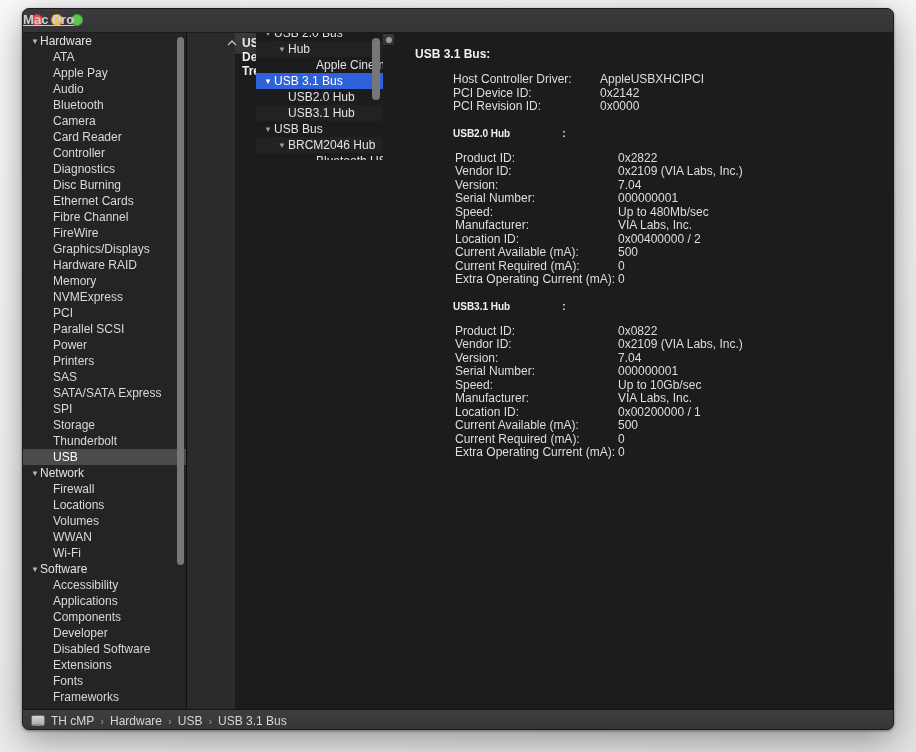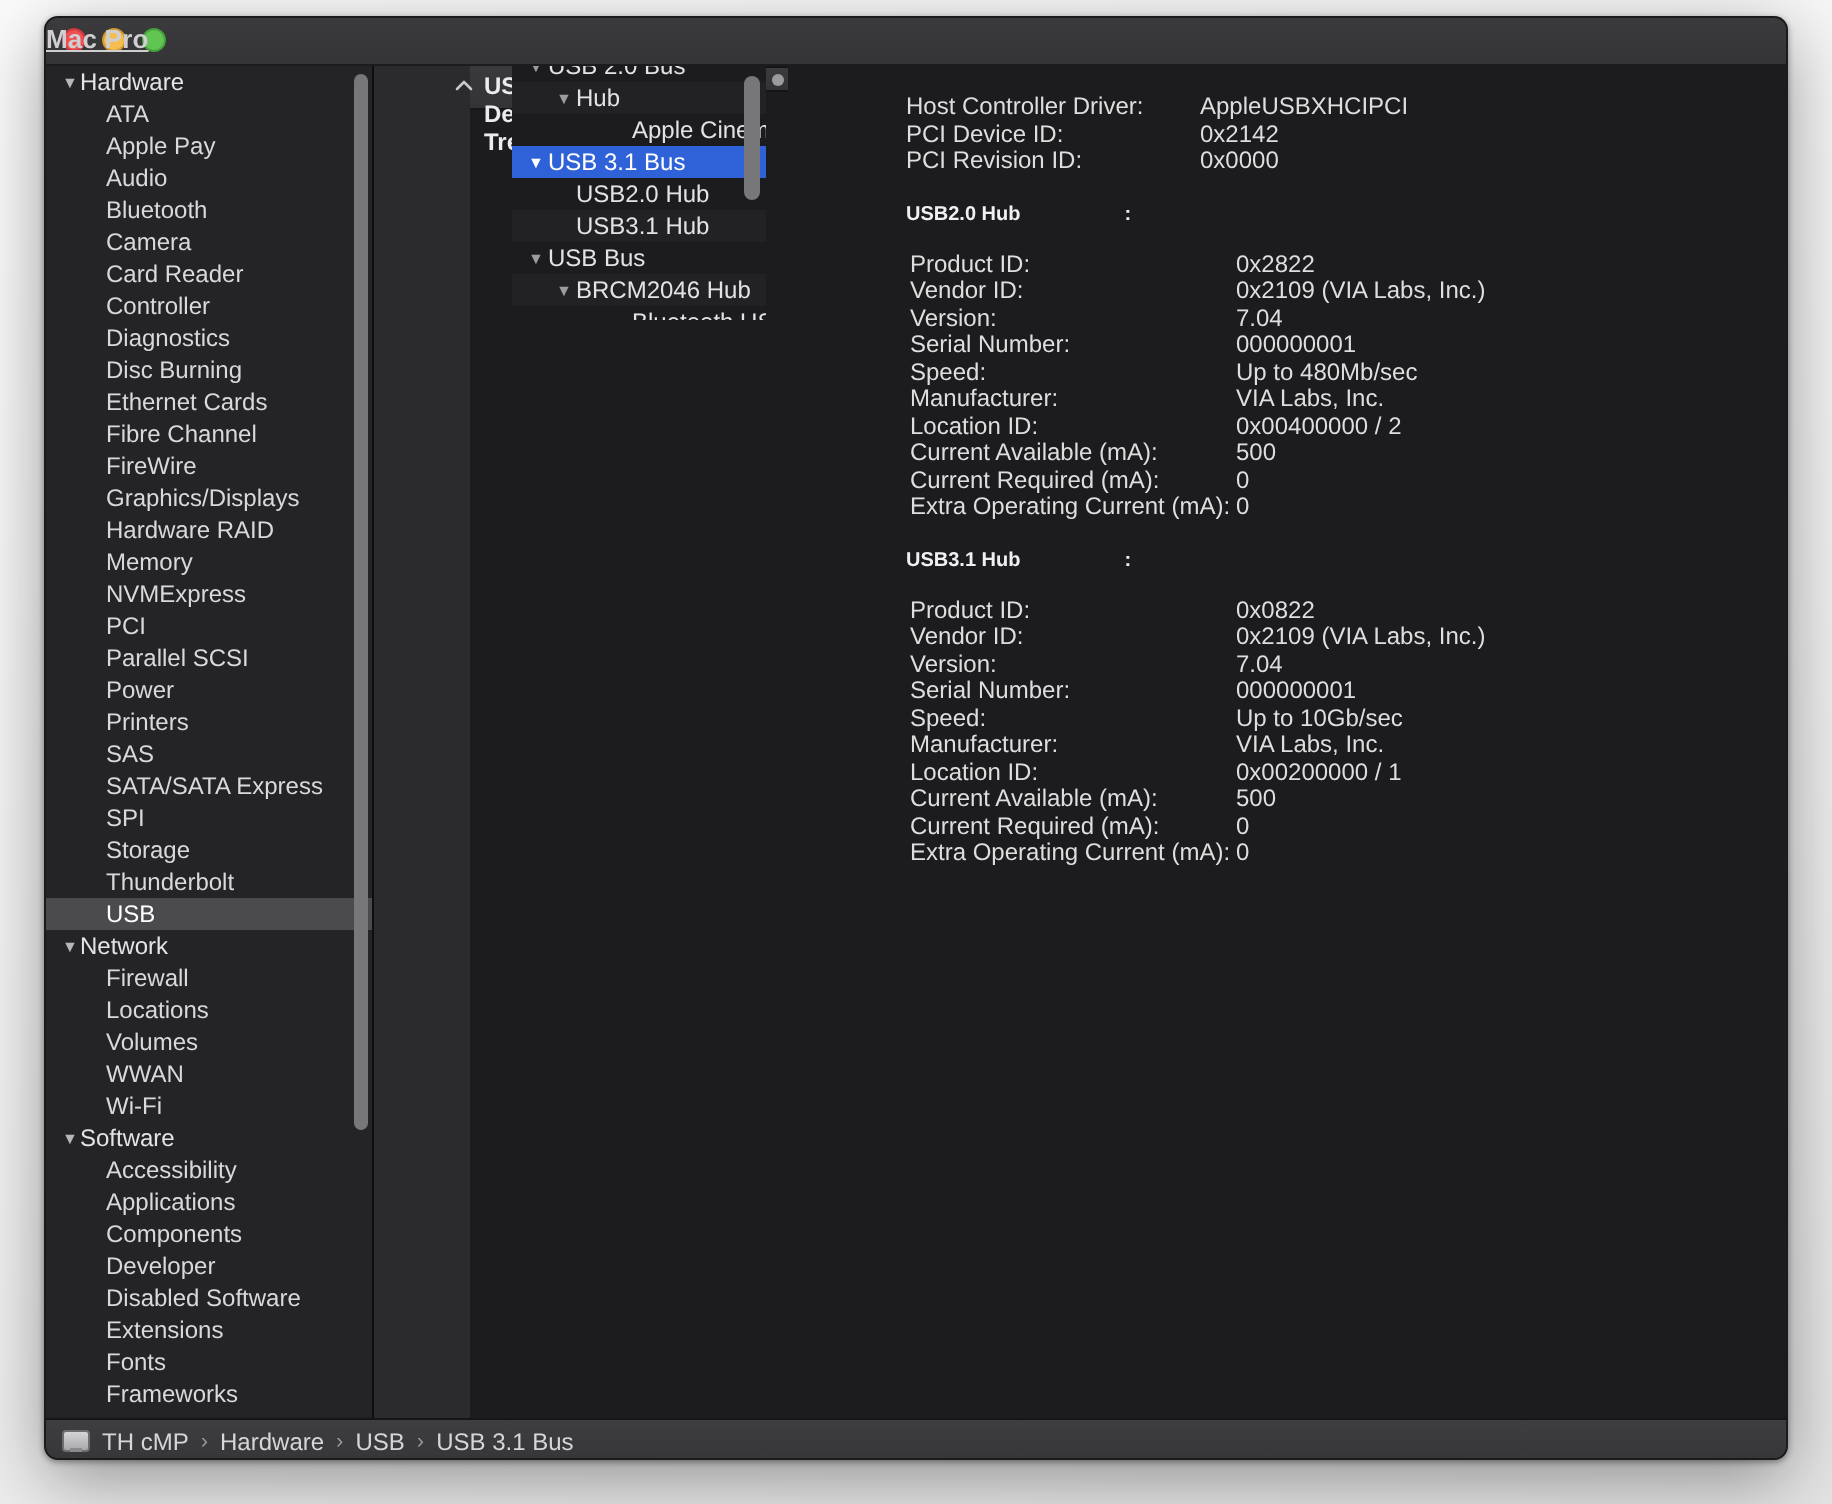--- a/index.html
+++ b/index.html
@@ -413,20 +413,21 @@
             </div>
           <div id="tree-scrollbar-track"></div>
           <div id="tree-scrollbar-thumb"></div>
         </div>
 
         <div id="splitter">
           <div id="splitter-handle"></div>
         </div>
 
         <div id="detail">
+          <div id="detail-title">USB 3.1 Bus:</div>
           <table id="bus-table" class="kv-table">
             <tbody>
                 <tr>
                   <td class="kv-key" style="min-width: 147px;">Host Controller Driver:</td>
                   <td>AppleUSBXHCIPCI</td>
                 </tr>
                 <tr>
                   <td class="kv-key" style="min-width: 147px;">PCI Device ID:</td>
                   <td>0x2142</td>
                 </tr>

